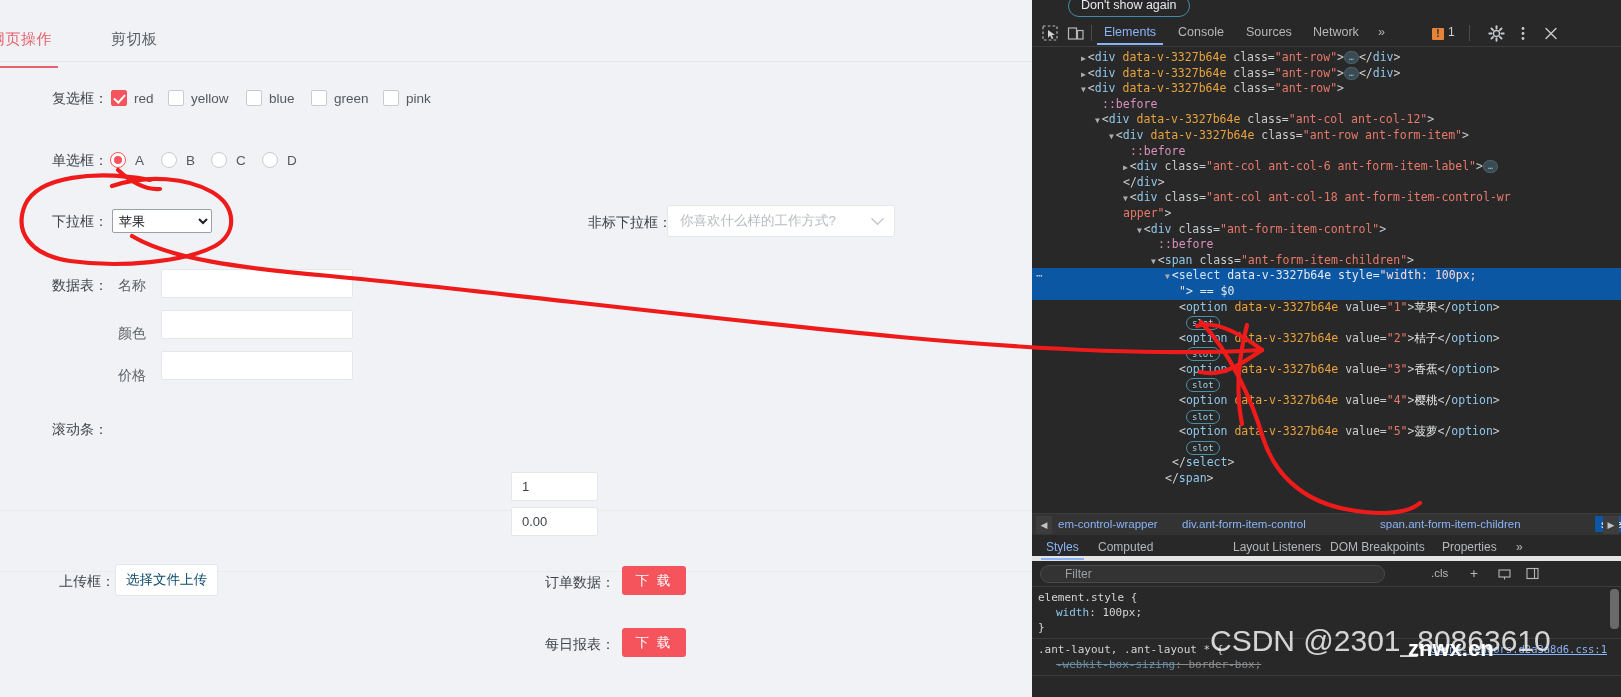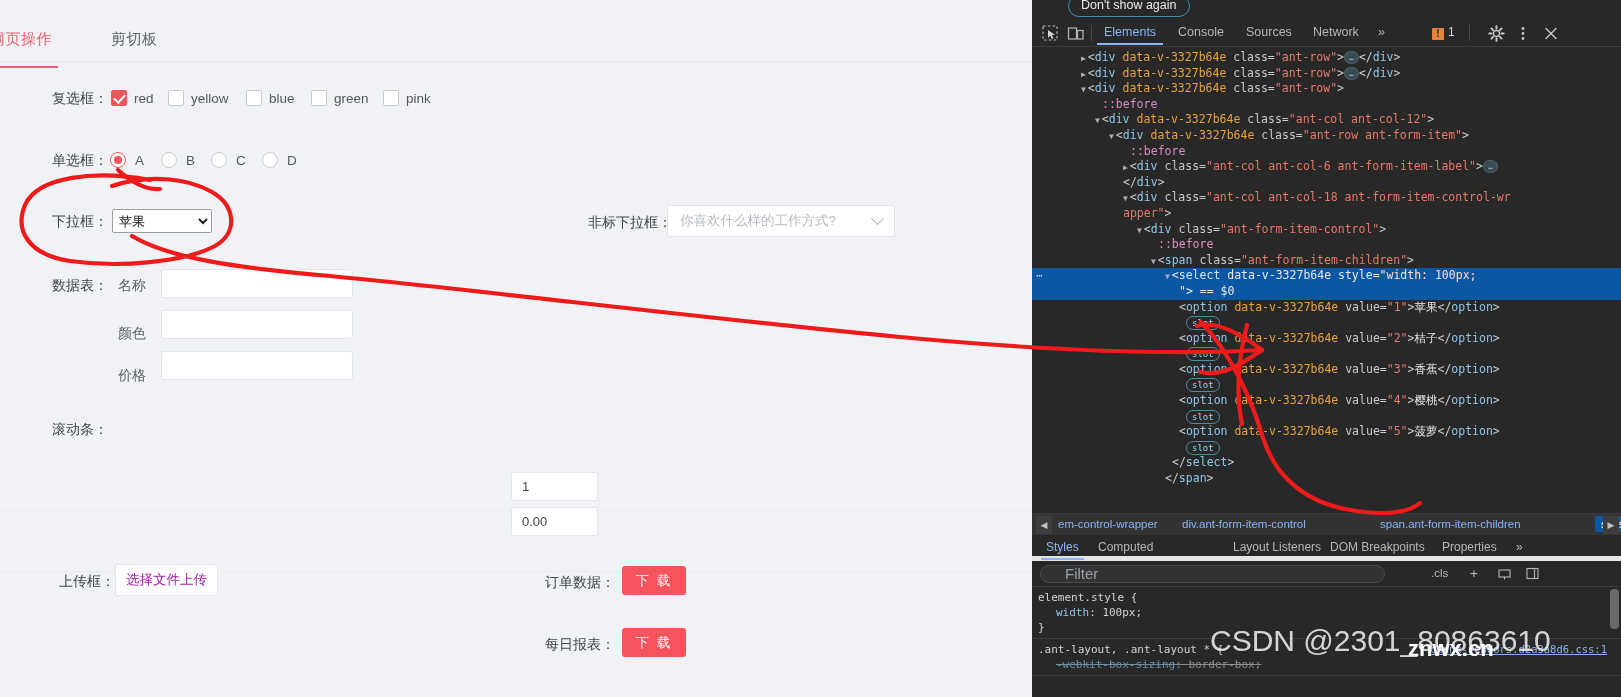--- a/index.html
+++ b/index.html
@@ -83,21 +83,21 @@
   .tin{
     position:absolute; background:#fff; border:1px solid #e3e6ea;
     border-radius:2px; font-size:13px; color:#40454a;
     font-family:"Liberation Sans",sans-serif; padding:0 10px;
   }
 
   
   .upbox{
     position:absolute; background:#fff; border:1px solid #e3e6ea;
     border-radius:2px; display:flex; align-items:center; justify-content:center;
-    font-size:13.5px; color:#a21caf; cursor:pointer;
+    font-size:13.5px; color:#0c4a6e; cursor:pointer;
   }
 
   
   .rbtn{
     position:absolute; background:#f5545c; color:#fff; border:none;
     border-radius:3px; font-size:13.5px; letter-spacing:2px; cursor:pointer;
     font-family:"Liberation Sans",sans-serif;
   }
 
   .divline{
@@ -204,21 +204,21 @@
     content:""; position:absolute; left:-5px; right:-5px; bottom:-6px;
     height:2px; background:#8ab4f8;
   }
   #filterbar{
     position:absolute; left:0; top:561px; width:589px; height:26px;
     background:#282828; border-bottom:1px solid #3b3b3b;
   }
   .filterinput{
     position:absolute; left:8px; top:4px; width:345px; height:18px;
     background:#333; border:1px solid #4a4a4a; border-radius:9px;
-    color:#9aa0a6; font-size:15px; font-family:"Liberation Sans",sans-serif;
+    color:#9aa0a6; font-size:12px; font-family:"Liberation Sans",sans-serif;
     padding-left:24px; line-height:16px;
   }
   .funnel{
     position:absolute; left:16px; top:9px; width:9px; height:9px;
     color:#9aa0a6; font-size:10px;
   }
   .fb-txt{
     position:absolute; top:6px; font-size:11.5px; color:#b5b7ba;
     font-family:"Liberation Sans",sans-serif; cursor:pointer;
   }

